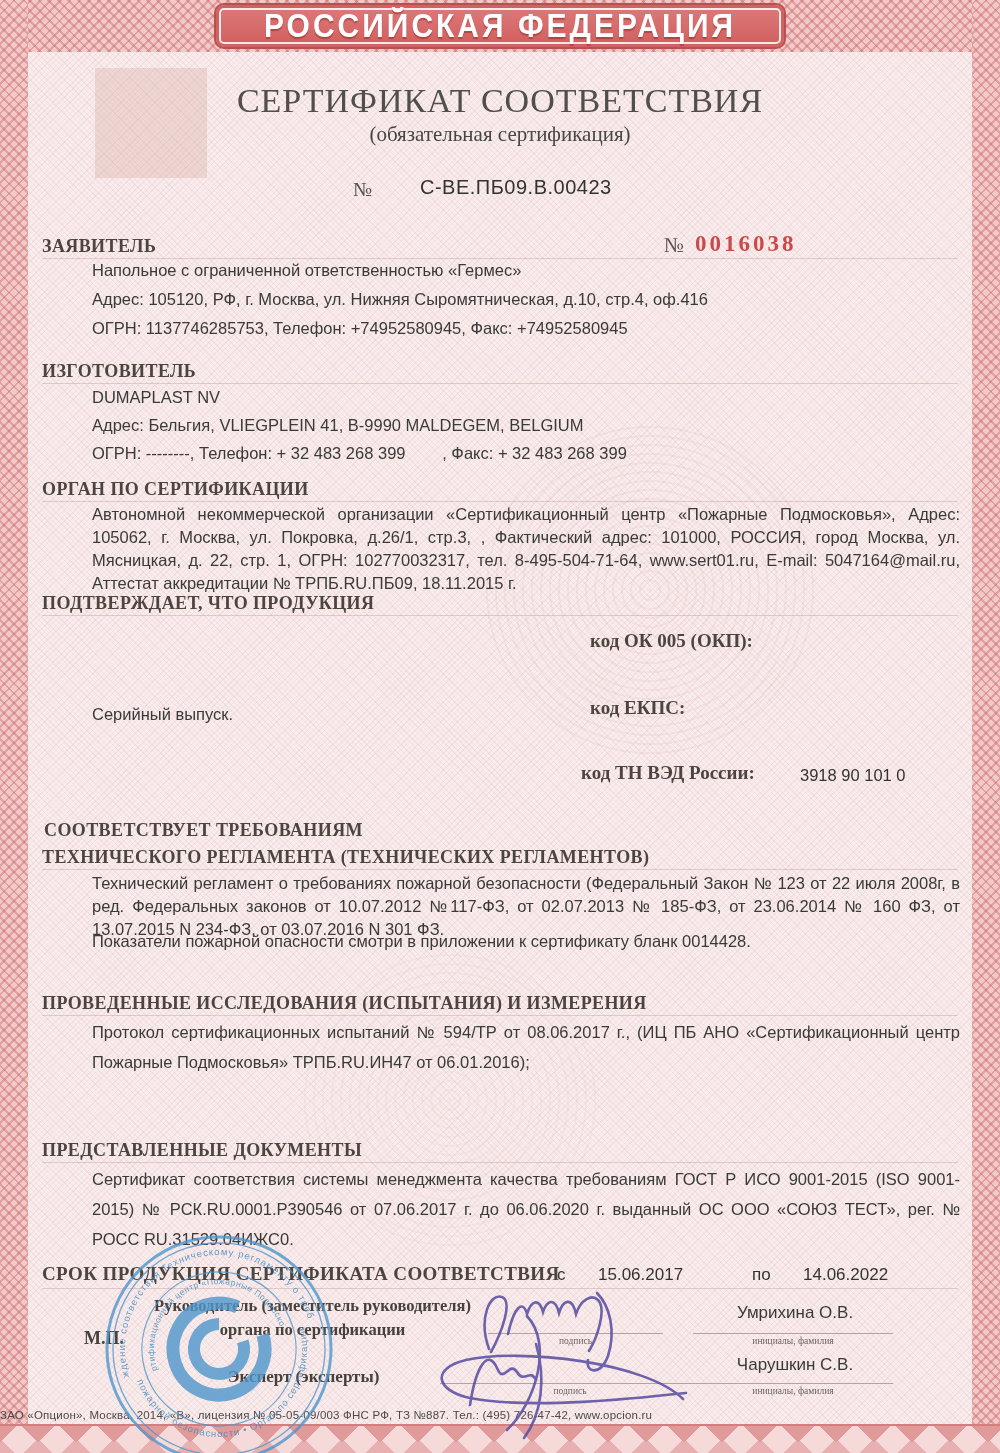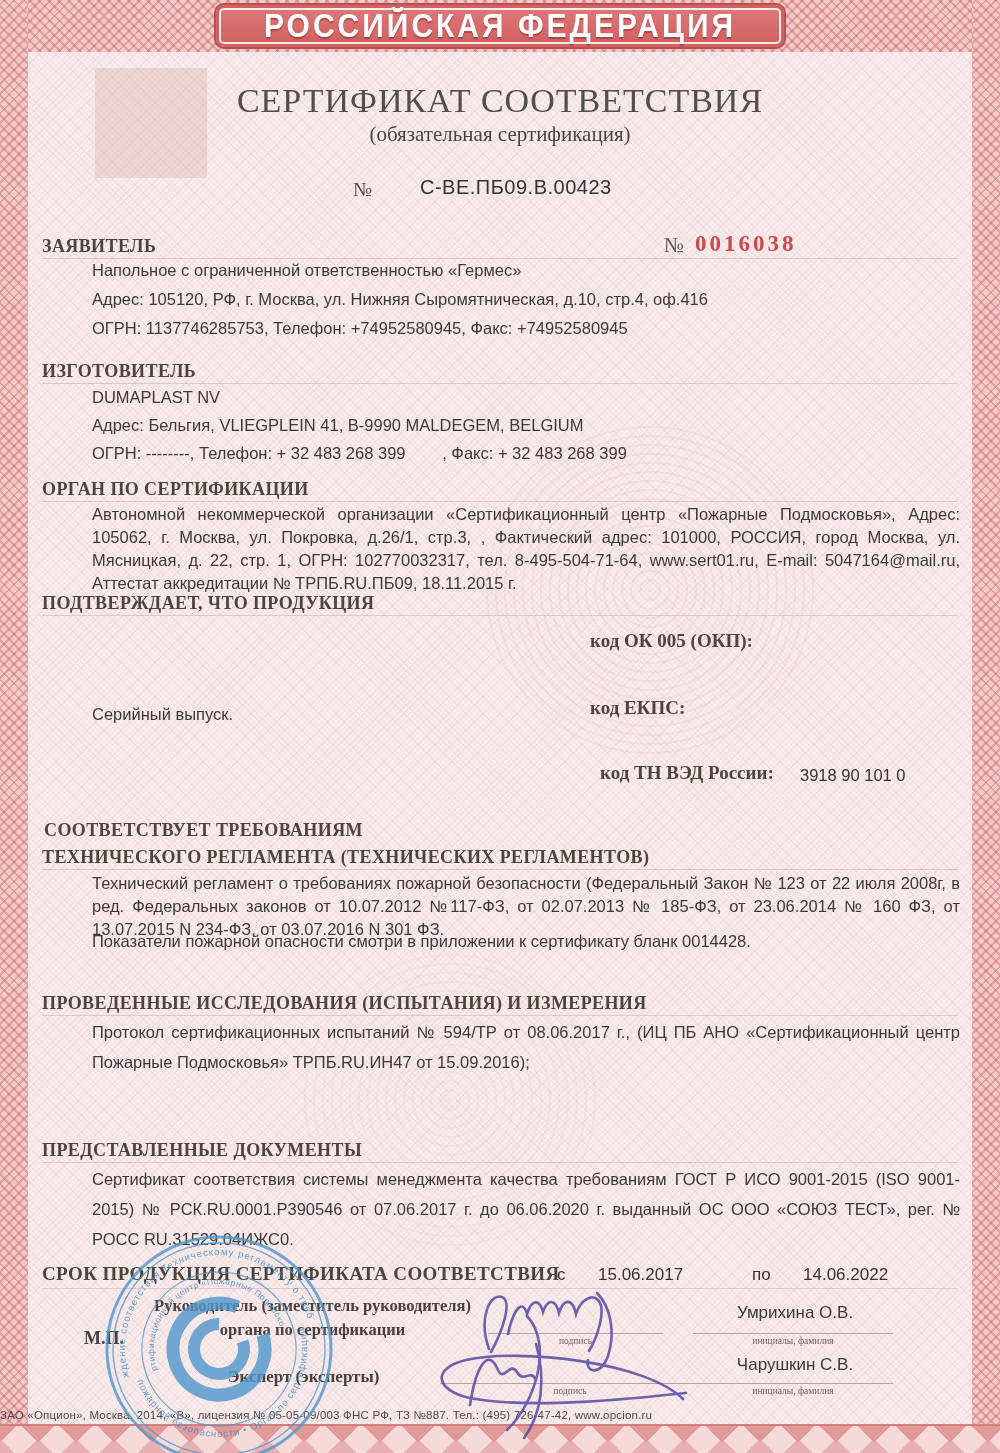--- a/index.html
+++ b/index.html
@@ -122,32 +122,32 @@
 
   <div class="heading" style="left:42px;top:479px;">ОРГАН ПО СЕРТИФИКАЦИИ</div>
   <div class="hline" style="top:501px;"></div>
   <div class="para" style="left:92px;top:503px;width:868px;line-height:23px;">Автономной некоммерческой организации «Сертификационный центр «Пожарные Подмосковья», Адрес: 105062, г. Москва, ул. Покровка, д.26/1, стр.3, , Фактический адрес: 101000, РОССИЯ, город Москва, ул. Мясницкая, д. 22, стр. 1, ОГРН: 102770032317, тел. 8-495-504-71-64, www.sert01.ru, E-mail: 5047164@mail.ru, Аттестат аккредитации № ТРПБ.RU.ПБ09, 18.11.2015 г.</div>
 
   <div class="heading" style="left:42px;top:593px;">ПОДТВЕРЖДАЕТ, ЧТО ПРОДУКЦИЯ</div>
   <div class="hline" style="top:615px;"></div>
   <div class="txt" style="left:92px;top:700px;line-height:28px;">Серийный выпуск.</div>
   <div class="codelabel" style="left:590px;top:630px;">код ОК 005 (ОКП):</div>
   <div class="codelabel" style="left:590px;top:697px;">код ЕКПС:</div>
-  <div class="codelabel" style="left:600px;top:762px;">код ТН ВЭД России:</div>
+  <div class="codelabel" style="left:581px;top:762px;">код ТН ВЭД России:</div>
   <div class="datespart" style="left:800px;top:766px;font-size:16.5px;">3918 90 101 0</div>
 
   <div class="heading" style="left:44px;top:820px;">СООТВЕТСТВУЕТ ТРЕБОВАНИЯМ</div>
   <div class="heading" style="left:42px;top:847px;">ТЕХНИЧЕСКОГО РЕГЛАМЕНТА (ТЕХНИЧЕСКИХ РЕГЛАМЕНТОВ)</div>
   <div class="hline" style="top:869px;"></div>
   <div class="para" style="left:92px;top:872px;width:868px;line-height:23px;">Технический регламент о требованиях пожарной безопасности (Федеральный Закон № 123 от 22 июля 2008г, в ред. Федеральных законов от 10.07.2012 №117-ФЗ, от 02.07.2013 № 185-ФЗ, от 23.06.2014 № 160 ФЗ, от 13.07.2015 N 234-ФЗ, от 03.07.2016 N 301 ФЗ.</div>
   <div class="txt" style="left:92px;top:930px;line-height:23px;">Показатели пожарной опасности смотри в приложении к сертификату бланк 0014428.</div>
 
   <div class="heading" style="left:42px;top:993px;">ПРОВЕДЕННЫЕ ИССЛЕДОВАНИЯ (ИСПЫТАНИЯ) И ИЗМЕРЕНИЯ</div>
   <div class="hline" style="top:1015px;"></div>
-  <div class="para" style="left:92px;top:1017px;width:868px;line-height:30px;">Протокол сертификационных испытаний № 594/ТР от 08.06.2017 г., (ИЦ ПБ АНО «Сертификационный центр Пожарные Подмосковья» ТРПБ.RU.ИН47 от 15.09.2016);</div>
+  <div class="para" style="left:92px;top:1017px;width:868px;line-height:30px;">Протокол сертификационных испытаний № 594/ТР от 08.06.2017 г., (ИЦ ПБ АНО «Сертификационный центр Пожарные Подмосковья» ТРПБ.RU.ИН47 от 06.01.2016);</div>
 
   <div class="heading" style="left:42px;top:1140px;">ПРЕДСТАВЛЕННЫЕ ДОКУМЕНТЫ</div>
   <div class="hline" style="top:1162px;"></div>
   <div class="para" style="left:92px;top:1164px;width:868px;line-height:30px;">Сертификат соответствия системы менеджмента качества требованиям ГОСТ Р ИСО 9001-2015 (ISO 9001-2015) № РСК.RU.0001.Р390546 от 07.06.2017 г. до 06.06.2020 г. выданный ОС ООО «СОЮЗ ТЕСТ», рег. № РОСС RU.31529.04ИЖС0.</div>
 
   <div class="heading" style="left:42px;top:1263px;font-size:19px;">СРОК ПРОДУКЦИЯ СЕРТИФИКАТА СООТВЕТСТВИЯ</div>
   <div class="hline" style="top:1288px;"></div>
   <div class="datespart" style="left:557px;top:1265px;">с</div>
   <div class="datespart" style="left:598px;top:1265px;">15.06.2017</div>
   <div class="datespart" style="left:752px;top:1265px;">по</div>

